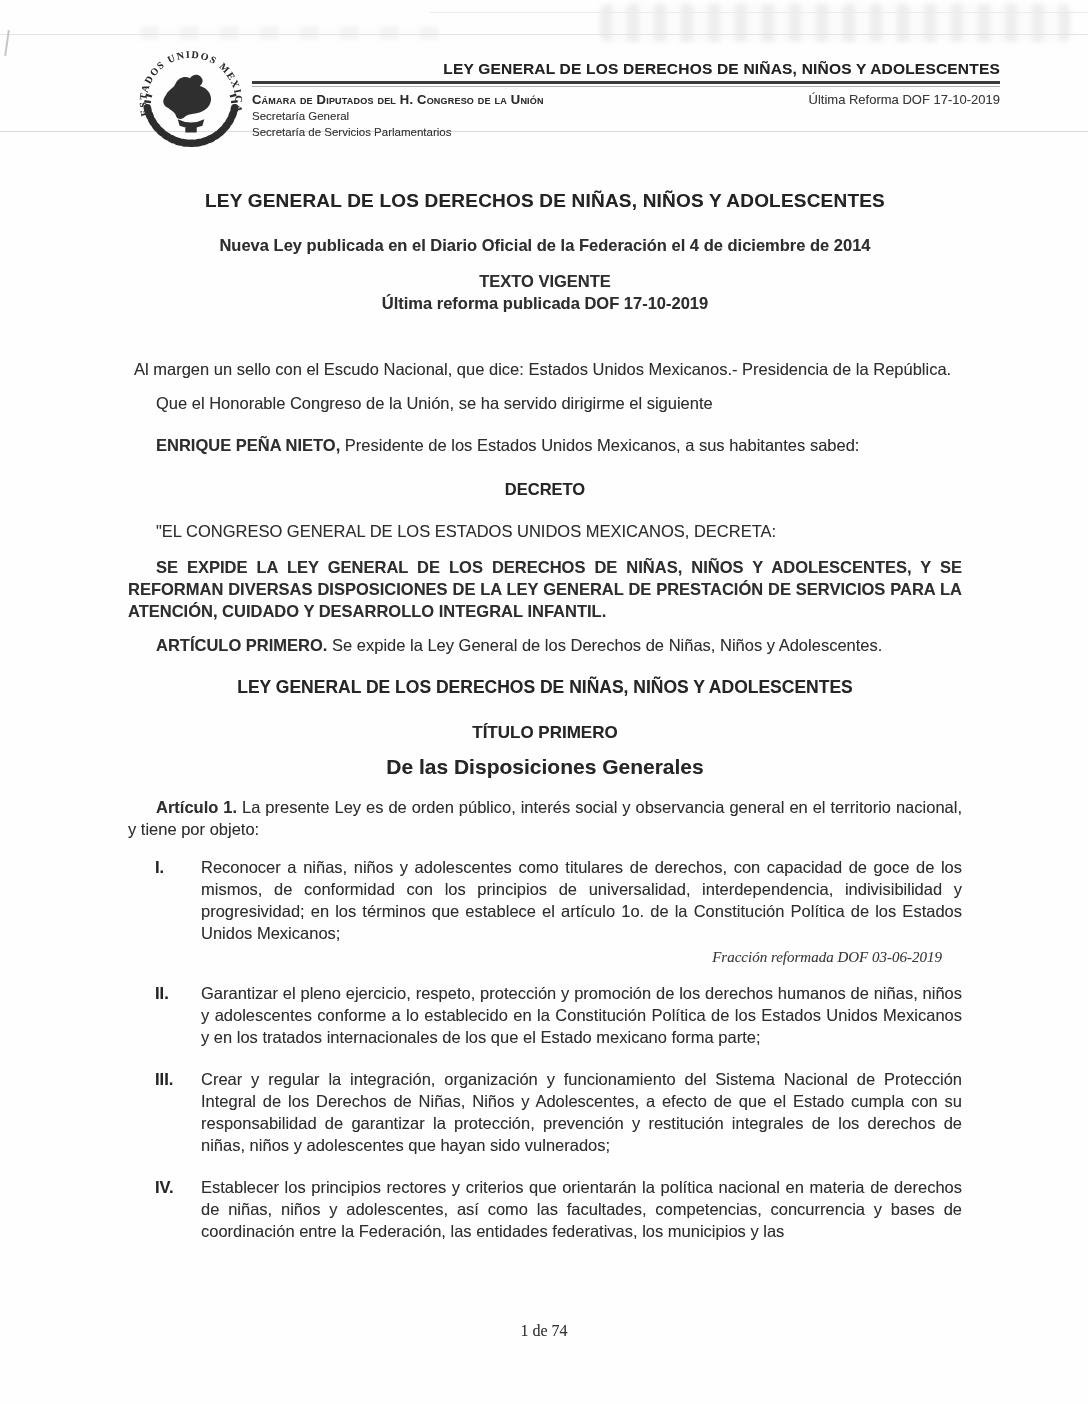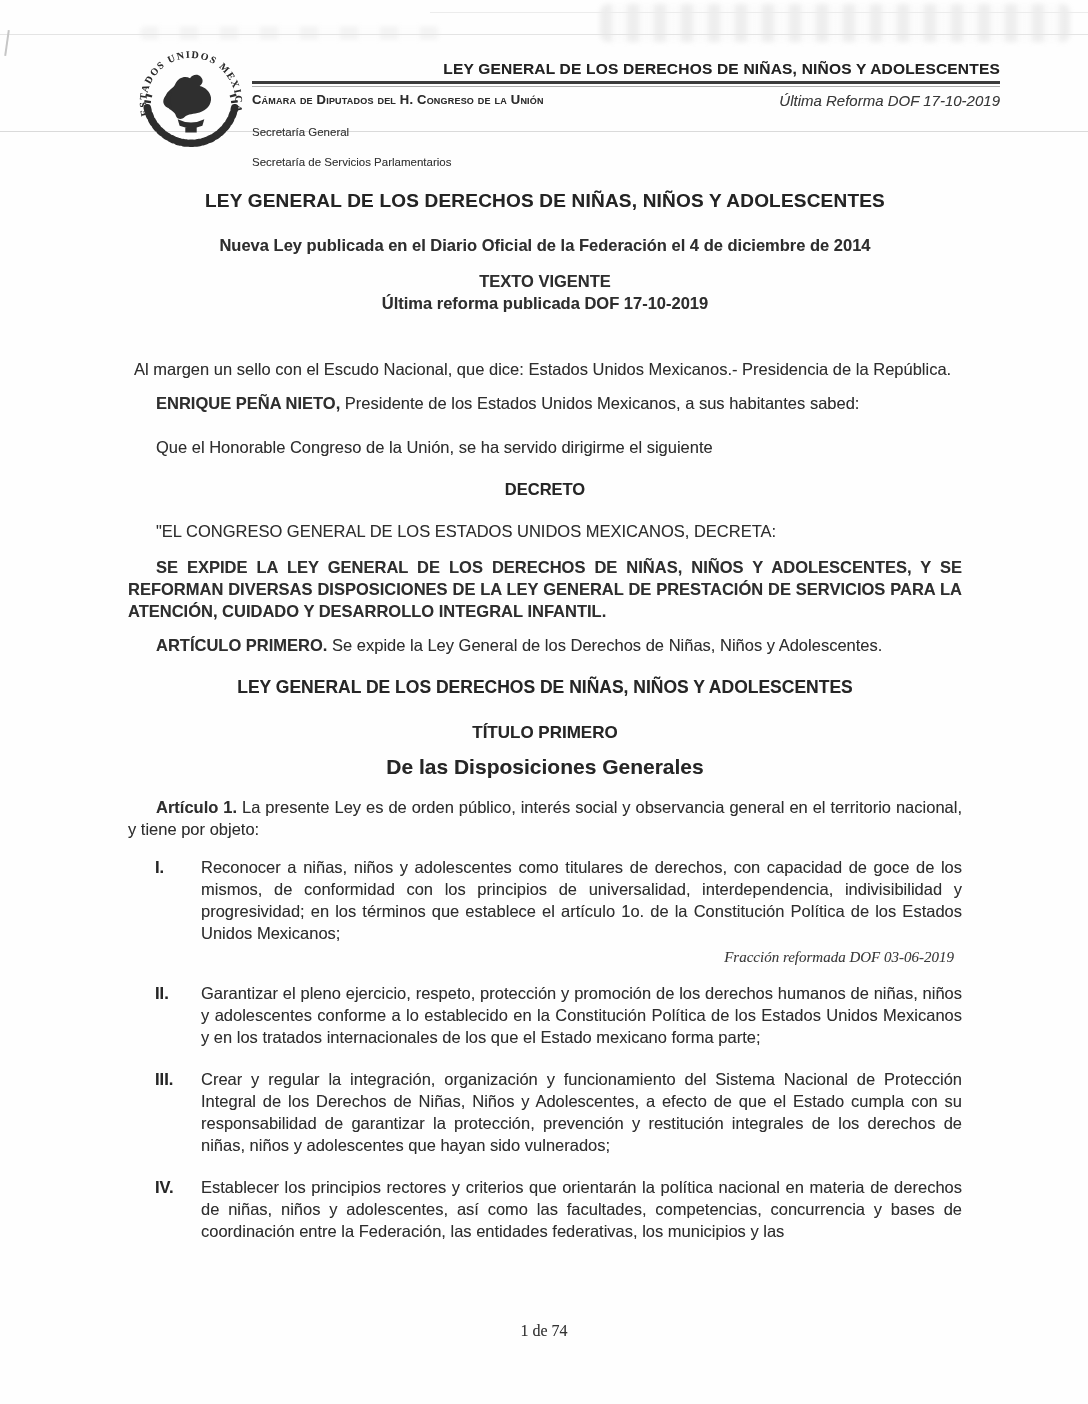--- a/index.html
+++ b/index.html
@@ -30,22 +30,22 @@
   
   .seal { position:absolute; left:132px; top:47px; width:118px; height:114px; z-index:2; }
   .header-right { position:absolute; left:252px; top:60px; width:748px; }
   .header-doc-title {
     text-align:right; font-weight:bold; font-size:15.5px; letter-spacing:0.2px;
     color:#222; padding-bottom:3px; border-bottom:3px solid #3c3c3c;
   }
   .header-rule2 { height:1px; background:#adadad; margin-top:2px; }
   .header-row { display:flex; justify-content:space-between; margin-top:5px; align-items:flex-start; }
   .org-caps { font-variant:small-caps; font-weight:bold; font-size:13px; color:#2c2c2c; letter-spacing:0.2px;text-align:right; }
-  .reform-italic { font-style:italic; font-size:15px; color:#3a3a3a; }
-  .org-sub { font-size:11.5px; color:#333; margin-top:16px; line-height:14px; }
+  .reform-italic { font-size:13px; color:#3a3a3a; }
+  .org-sub { font-size:11.5px; color:#333; margin-top:2px; line-height:14px; }
 
   
   .content { position:absolute; left:128px; top:190px; width:834px; font-size:16.5px; line-height:22px; }
   .center { text-align:center; }
   .bold { font-weight:bold; }
   .justify { text-align:justify; }
   .main-title { font-size:19px; font-weight:bold; color:#242424; letter-spacing:0.2px; margin:0 0 22px 0; }
   .pub-line { font-weight:bold; margin:0 0 14px 0; }
   .vigente { font-weight:bold; margin:0; }
   .ultima { font-weight:bold; margin:0 0 44px 0; }
@@ -60,21 +60,21 @@
   .law-title2 { font-size:17.5px; margin-bottom:24px; }
   .titulo { font-size:17px; margin-bottom:12px; }
   .titulo-sub { font-size:21px; margin-bottom:18px; }
 
   .fraction { display:flex; margin:0 0 20px 27px; }
   .fraction.tight { margin-bottom:2px; }
   .fraction-num { flex:none; width:46px; font-weight:bold; color:#262626; }
   .fraction-text { flex:1; text-align:justify; }
   .reform-note {
     text-align:right; font-family:"Liberation Serif", serif; font-style:italic;
-    font-size:15px; color:#3b3b3b; margin:0 8px 14px 0;
+    font-size:15px; color:#3b3b3b; margin:0 20px 14px 0;
   }
 
   .footer { position:absolute; top:1322px; left:0; width:100%; text-align:center;
     font-family:"Liberation Serif", serif; font-size:16px; color:#333; }
 </style>
 </head>
 <body>
 
 <div class="page">
 
@@ -114,25 +114,25 @@
 
   <div class="content">
 
     <div class="main-title center">LEY GENERAL DE LOS DERECHOS DE NIÑAS, NIÑOS Y ADOLESCENTES</div>
     <div class="pub-line center">Nueva Ley publicada en el Diario Oficial de la Federación el 4 de diciembre de 2014</div>
     <div class="vigente center">TEXTO VIGENTE</div>
     <div class="ultima center">Última reforma publicada DOF 17-10-2019</div>
 
     <p class="body-p justify small-indent mb12">Al margen un sello con el Escudo Nacional, que dice: Estados Unidos Mexicanos.- Presidencia de la República.</p>
 
+    <p class="body-p justify indent mb20">Que el Honorable Congreso de la Unión, se ha servido dirigirme el siguiente</p>
+
     <p class="body-p justify indent">
       <span class="bold">ENRIQUE PEÑA NIETO,</span><span> Presidente de los Estados Unidos Mexicanos, a sus habitantes sabed:</span>
     </p>
-
-    <p class="body-p justify indent mb20">Que el Honorable Congreso de la Unión, se ha servido dirigirme el siguiente</p>
 
     <div class="heading">DECRETO</div>
 
     <p class="body-p justify indent mb14">"EL CONGRESO GENERAL DE LOS ESTADOS UNIDOS MEXICANOS, DECRETA:</p>
 
     <p class="body-p justify indent bold mb12">SE EXPIDE LA LEY GENERAL DE LOS DERECHOS DE NIÑAS, NIÑOS Y ADOLESCENTES, Y SE REFORMAN DIVERSAS DISPOSICIONES DE LA LEY GENERAL DE PRESTACIÓN DE SERVICIOS PARA LA ATENCIÓN, CUIDADO Y DESARROLLO INTEGRAL INFANTIL.</p>
 
     <p class="body-p justify indent mb20">
       <span class="bold">ARTÍCULO PRIMERO.</span><span> Se expide la Ley General de los Derechos de Niñas, Niños y Adolescentes.</span>
     </p>

